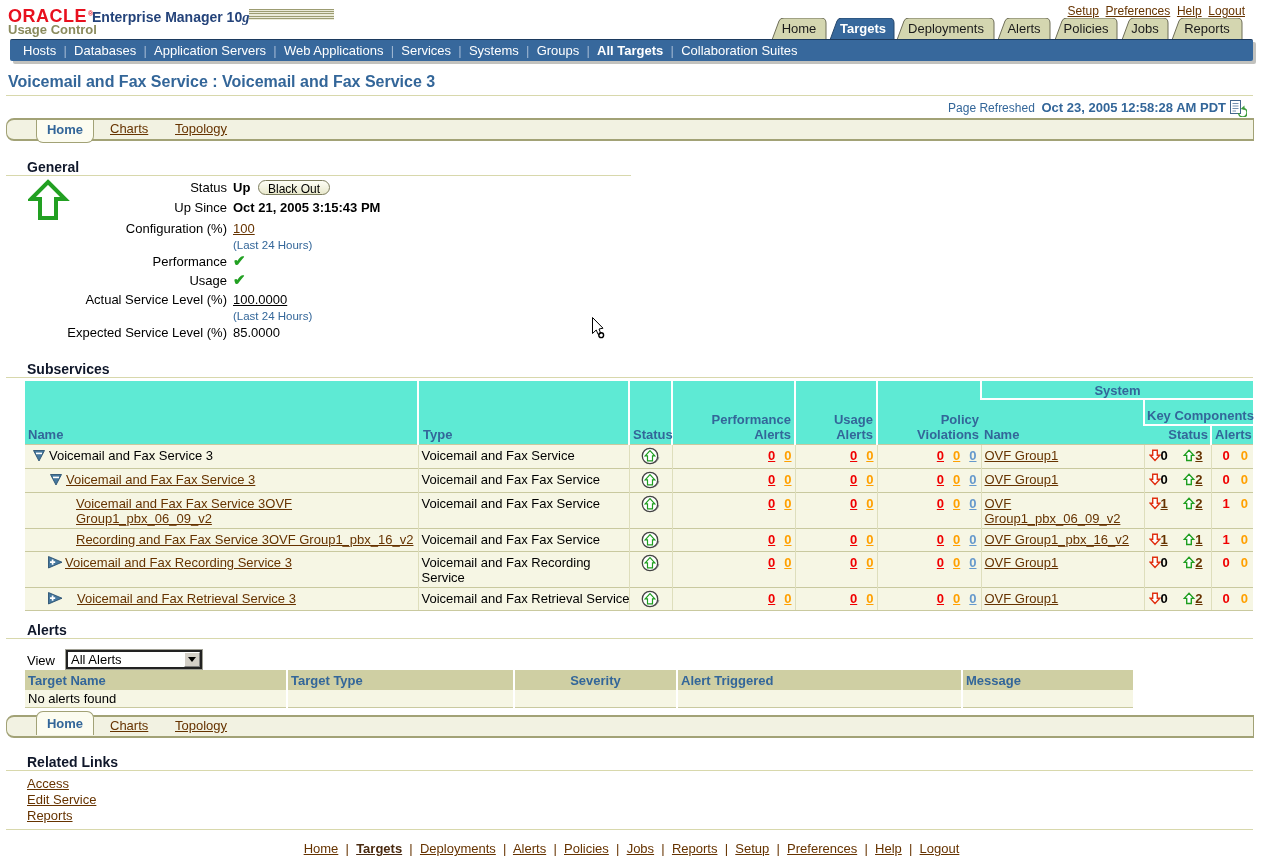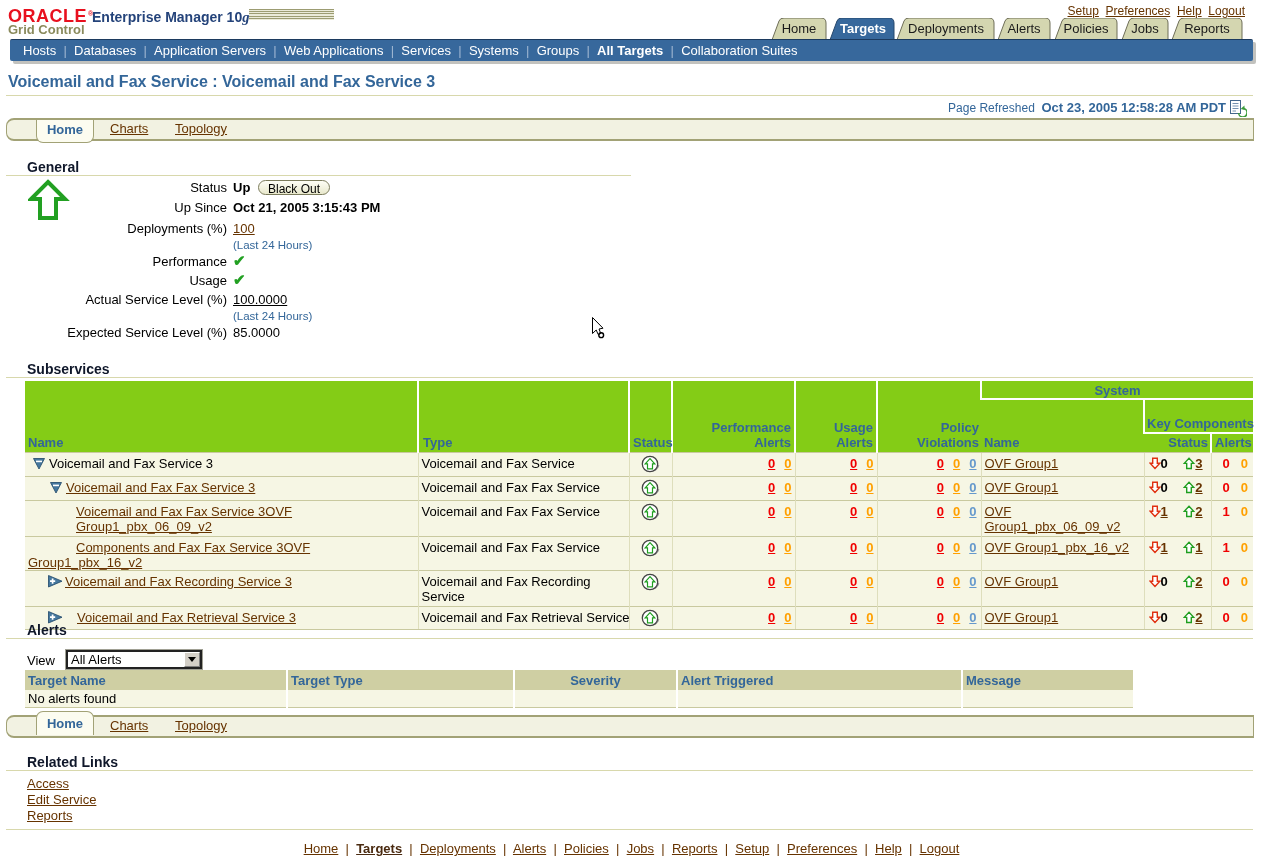--- a/index.html
+++ b/index.html
@@ -3,21 +3,21 @@
 <meta charset="utf-8">
 <style>
 *{margin:0;padding:0;box-sizing:border-box}
 body{font-family:"Liberation Sans",sans-serif;background:#fff}
 #page{position:relative;width:1263px;height:868px;background:#fff;overflow:hidden;font-family:"Liberation Sans",sans-serif}
 .abs{position:absolute}
 a,.lnk{color:#663300;text-decoration:underline}
 .sech{position:absolute;font-weight:bold;font-size:14px;color:#0f172a}
 .hline{position:absolute;height:1px;background:#D8D8AC}
 .t13{font-size:13px;color:#000}
-#subsvc th.hc{background:#84cc16;color:#336699;font-weight:bold;font-size:13px;vertical-align:bottom;border-left:2px solid #FFF}
+#subsvc th.hc{background:#5eead4;color:#336699;font-weight:bold;font-size:13px;vertical-align:bottom;border-left:2px solid #FFF}
 #subsvc th.hc:first-child{border-left:none}
 #subsvc tbody td{background:#F6F6E4;border-top:1px solid #C9C99F;border-left:1px solid #DEDEBC;vertical-align:top;padding:3px 0 0 3px;color:#000}
 #subsvc tbody td:first-child{border-left:none}
 #subsvc tbody tr:last-child td{border-bottom:1px solid #C9C99F}
 #subsvc td.ctr{text-align:center;padding:2px 0 0 0}
 #subsvc td.ar{text-align:right;padding:3px 3px 0 0}
 #subsvc td.arp{text-align:right;padding:3px 4px 0 0}
 .r0{color:#F00000;text-decoration:underline;margin-left:9px;font-weight:bold}
 .o0{color:#FFA000;text-decoration:underline;margin-left:9px;font-weight:bold}
 .b0{color:#6699CC;text-decoration:underline;margin-left:9px;font-weight:bold}
@@ -33,21 +33,21 @@
 #alerts td{background:#F6F6E4;height:17px;padding:0 0 0 3px;border-left:2px solid #FFF;border-bottom:1px solid #C9C99F}
 #alerts td:first-child{border-left:none}
 </style>
 </head>
 <body>
 <div id="page">
 
 <div class="abs" style="left:8px;top:6px;font-weight:bold;font-size:18px;color:#E8101E;letter-spacing:0.5px">ORACLE<span style="font-size:7px;vertical-align:6px;margin-left:1px">®</span></div>
 <div class="abs" style="left:92px;top:9px;font-weight:bold;font-size:14px;color:#24437A">Enterprise Manager 10<i style="font-family:'Liberation Serif',serif;font-size:14.5px">g</i></div>
 <div class="abs" style="left:249px;top:9px;width:85px;height:11px;background:repeating-linear-gradient(180deg,#9C9C72 0px,#9C9C72 1px,#EAEAD8 1px,#EAEAD8 2.2px)"></div>
-<div class="abs" style="left:8px;top:22px;font-weight:bold;font-size:13px;color:#8A8A5C">Grid Control</div>
+<div class="abs" style="left:8px;top:22px;font-weight:bold;font-size:13px;color:#8A8A5C">Usage Control</div>
 <div class="abs" style="right:18px;top:4px;font-size:12px;color:#663300">
 <a>Setup</a>&nbsp; <a>Preferences</a>&nbsp; <a>Help</a>&nbsp; <a>Logout</a>
 </div>
 
 <svg class="abs" style="left:750px;top:18px" width="500" height="22">
 <g font-family="Liberation Sans" font-size="13">
 <path d="M22,22 L29,3 Q30,0 34,0 L71,0 Q76,0 76,5 L76,22 Z" fill="#D4D6B0" stroke="#6E6E58" stroke-width="1"></path>
 <text x="49" y="15" text-anchor="middle" fill="#1A1A1A">Home</text>
 <path d="M80,22 L87,3 Q88,0 92,0 L139,0 Q144,0 144,5 L144,22 Z" fill="#37689C" stroke="#27486C" stroke-width="1"></path>
 <text x="113" y="15" text-anchor="middle" fill="#FFFFFF" font-weight="bold">Targets</text>
@@ -89,21 +89,21 @@
 <svg class="abs" style="left:28px;top:179px" width="42" height="42">
 <path d="M20,3 L37,20 L28,20 L28,39 L12,39 L12,20 L3,20 Z" fill="none" stroke="#22A022" stroke-width="4"></path>
 </svg>
 
 <div id="gen" class="abs" style="left:0;top:180px;width:640px;font-size:13px;color:#000">
 <div class="abs" style="left:0;top:0;width:227px;text-align:right">Status</div>
 <div class="abs" style="left:233px;top:0;font-weight:bold">Up</div>
 <div class="abs" style="left:258px;top:0px;width:72px;height:15px;background:linear-gradient(180deg,#FEFEF6,#E8E8CC);border:1px solid #7C7C5C;border-radius:8px;text-align:center;font-size:12px;color:#000;padding-top:1px">Black Out</div>
 <div class="abs" style="left:0;top:20px;width:227px;text-align:right">Up Since</div>
 <div class="abs" style="left:233px;top:20px;font-weight:bold">Oct 21, 2005 3:15:43 PM</div>
-<div class="abs" style="left:0;top:41px;width:227px;text-align:right">Deployments (%)</div>
+<div class="abs" style="left:0;top:41px;width:227px;text-align:right">Configuration (%)</div>
 <div class="abs" style="left:233px;top:41px"><a>100</a></div>
 <div class="abs" style="left:233px;top:59px;font-size:11.5px;color:#336699">(Last 24 Hours)</div>
 <div class="abs" style="left:0;top:74px;width:227px;text-align:right">Performance</div>
 <div class="abs" style="left:233px;top:72px;color:#22A022;font-weight:bold;font-size:15px">✔</div>
 <div class="abs" style="left:0;top:93px;width:227px;text-align:right">Usage</div>
 <div class="abs" style="left:233px;top:91px;color:#22A022;font-weight:bold;font-size:15px">✔</div>
 <div class="abs" style="left:0;top:112px;width:227px;text-align:right">Actual Service Level (%)</div>
 <div class="abs" style="left:233px;top:112px"><span style="text-decoration:underline">100.0000</span></div>
 <div class="abs" style="left:233px;top:130px;font-size:11.5px;color:#336699">(Last 24 Hours)</div>
 <div class="abs" style="left:0;top:145px;width:227px;text-align:right">Expected Service Level (%)</div>
@@ -130,21 +130,21 @@
 <th class="hc" rowspan="3" style="text-align:left;padding:0 0 2px 3px">Name</th>
 <th class="hc" rowspan="3" style="text-align:left;padding:0 0 2px 4px">Type</th>
 <th class="hc" rowspan="3" style="text-align:left;padding:0 0 2px 3px">Status</th>
 <th class="hc" rowspan="3" style="text-align:right;padding:0 3px 2px 0">Performance<br>Alerts</th>
 <th class="hc" rowspan="3" style="text-align:right;padding:0 3px 2px 0">Usage<br>Alerts</th>
 <th class="hc" rowspan="3" style="text-align:right;padding:0 1px 2px 0">Policy<br>Violations</th>
 <th class="hc" colspan="3" style="height:18px;text-align:center;border-bottom:2px solid #FFF;padding:1px 0 0 0;vertical-align:middle">System</th>
 </tr>
 <tr>
 <th class="hc" rowspan="2" style="text-align:left;padding:0 0 2px 3px">Name</th>
-<th class="hc" colspan="2" style="height:22px;text-align:left;border-bottom:2px solid #FFF;padding:16px 0 1px 2px;vertical-align:bottom;white-space:nowrap">Key Components</th>
+<th class="hc" colspan="2" style="height:22px;text-align:left;border-bottom:2px solid #FFF;padding:8px 0 1px 2px;vertical-align:bottom;white-space:nowrap">Key Components</th>
 </tr>
 <tr>
 <th class="hc" style="height:19px;text-align:right;padding:0 2px 2px 0">Status</th>
 <th class="hc" style="text-align:left;padding:0 0 2px 3px">Alerts</th>
 </tr>
 </thead>
 <tbody>
 <tr style="height:24px">
 <td><span style="margin-left:5px"><svg width="12" height="13" style="vertical-align:-2px">
                   <path d="M0.5,1.5 H11.5 L6,12 Z" fill="#46789E" stroke="#1E4668" stroke-width="0.8"></path>
@@ -202,21 +202,21 @@
 <td class="arp"><span class="r0">0</span><span class="o0">0</span><span class="b0">0</span></td>
 <td><a>OVF<br>Group1_pbx_06_09_v2</a></td>
 <td class="kc"><svg width="12" height="13" style="vertical-align:-2px">
                 <path d="M6,11.5 L1.2,6.3 H3.7 V1.2 H8.3 V6.3 H10.8 Z" fill="#FFF" stroke="#E03010" stroke-width="1.4"></path>
               </svg><a class="kn">1</a> <svg width="12" height="13" style="vertical-align:-2px;margin-left:12px">
                 <path d="M6,1.2 L10.8,6.4 H8.3 V11.5 H3.7 V6.4 H1.2 Z" fill="#FFF" stroke="#1F9E1F" stroke-width="1.4"></path>
               </svg><a class="kn">2</a></td>
 <td class="ka"><span class="rr">1</span><span class="oo">0</span></td>
 </tr>
 <tr style="height:23px">
-<td><span style="margin-left:48px"><a>Components and Fax Fax Service 3OVF Group1_pbx_16_v2</a></span></td>
+<td><span style="margin-left:48px"><a>Recording and Fax Fax Service 3OVF Group1_pbx_16_v2</a></span></td>
 <td>Voicemail and Fax Fax Service</td>
 <td class="ctr"><svg width="19" height="19" style="vertical-align:top">
                 <path d="M13,15.5 A8.6,8.6 0 0 0 17.6,10" fill="none" stroke="#999" stroke-width="1.6"></path>
                 <circle cx="9" cy="9" r="7.7" fill="#FFF" stroke="#444" stroke-width="1.3"></circle>
                 <path d="M9,3.6 L13.8,8.8 H11.5 V13.8 H6.5 V8.8 H4.2 Z" fill="#FFF" stroke="#1F9E1F" stroke-width="1.2"></path>
               </svg></td>
 <td class="ar"><span class="r0">0</span><span class="o0">0</span></td>
 <td class="ar"><span class="r0">0</span><span class="o0">0</span></td>
 <td class="arp"><span class="r0">0</span><span class="o0">0</span><span class="b0">0</span></td>
 <td><a>OVF Group1_pbx_16_v2</a></td>

